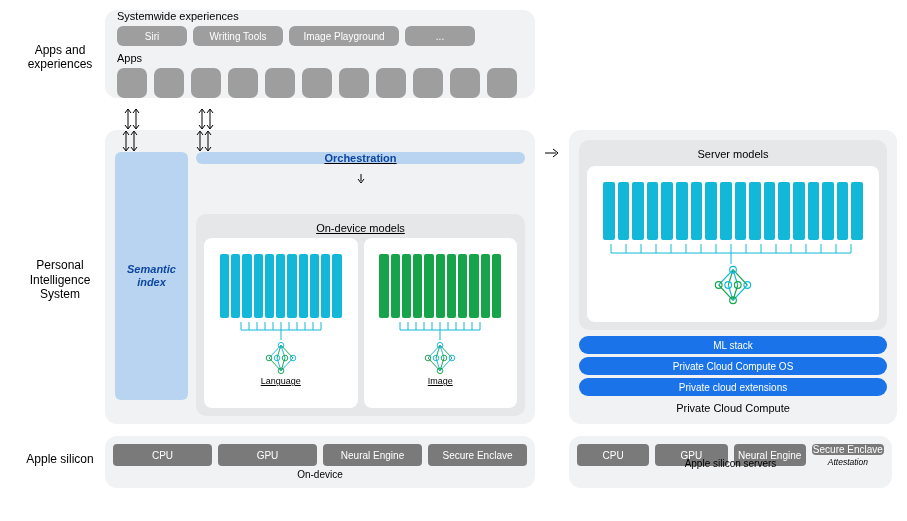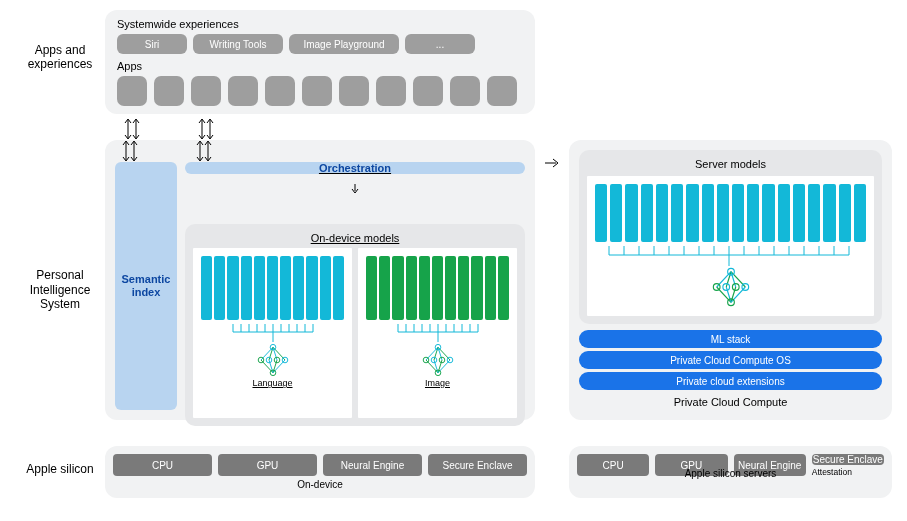--- a/index.html
+++ b/index.html
@@ -18,21 +18,21 @@
     font-size: 12px;
     text-align: center;
     display: flex;
     align-items: center;
     justify-content: center;
     line-height: 1.2;
   }
   .panel {
     background: #f1f2f3;
     border-radius: 12px;
-    padding: 8px 12px;
+    padding: 0 12px;
   }
   .small-title { font-size: 11px; font-weight: 500; margin-bottom: 4px; }
   .chip-row { display: flex; gap: 6px; }
   .chip {
     background: #9e9e9e;
     color: #fff;
     font-size: 10px;
     border-radius: 6px;
     height: 20px;
     display: flex;
@@ -82,22 +82,22 @@
     align-items: center;
     justify-content: center;
   }
   .inner-panel {
     background: #e6e7e9;
     border-radius: 10px;
     padding: 8px;
   }
   .model-card {
     background: #fff;
-    border-radius: 1px;
-    padding: 8px;
+    border-radius: 8px;
+    padding: 16px;
     display: flex;
     flex-direction: column;
     align-items: center;
   }
   .bars-row { display: flex; gap: 2px; width: 100%; justify-content: center; }
   .bar {
     border-radius: 2px;
     flex: 1;
     min-width: 5px;
   }
@@ -128,21 +128,21 @@
     background: #7a7a7a;
     color: #fff;
     font-size: 10px;
     height: 22px;
     display: flex;
     align-items: center;
     justify-content: center;
     border-radius: 4px;
     flex: 1;
   }
-  .sub-caption { font-size: 8.5px; text-align: left; margin-top: 2px; }
+  .sub-caption { font-size: 8.5px; text-align: center; margin-top: 2px; font-style: italic; }
 </style>
 </head>
 <body>
 
 <div class="row" style="margin-bottom:4px;">
   <div class="side-label" style="height:94px;">
     <span style="white-space:pre-line;">Apps and
 experiences</span>
   </div>
   <div class="panel" style="width:430px;">
@@ -221,21 +221,21 @@
               <line x1="6" y1="2" x2="6" y2="20" class="dbl-arrow"></line>
               <polyline points="3,5 6,1 9,5" class="dbl-arrow"></polyline>
               <polyline points="3,17 6,21 9,17" class="dbl-arrow"></polyline>
               <line x1="14" y1="2" x2="14" y2="20" class="dbl-arrow"></line>
               <polyline points="11,5 14,1 17,5" class="dbl-arrow"></polyline>
               <polyline points="11,17 14,21 17,17" class="dbl-arrow"></polyline>
             </svg>
           </div>
       </div>
       <div style="display:flex; gap:8px; height:248px;">
-        <div class="vstack-box" style="width:62px; white-space:pre-line;">Semantic
+        <div class="vstack-box" style="width:73px; white-space:pre-line;font-style:italic;">Semantic
 index</div>
         <div style="flex:1; display:flex; flex-direction:column; gap:6px;text-decoration:underline;">
           <div class="orch-box">Orchestration</div>
           <div style="text-align:center;height:10px;">
             <svg width="10" height="10">
                 <line x1="5" y1="0" x2="5" y2="7" stroke="#000"></line>
                 <polyline points="2,5 5,9 8,5" fill="none" stroke="#000"></polyline>
               </svg>
           </div>
           <div class="inner-panel" style="flex:1;margin-top:28px;">

